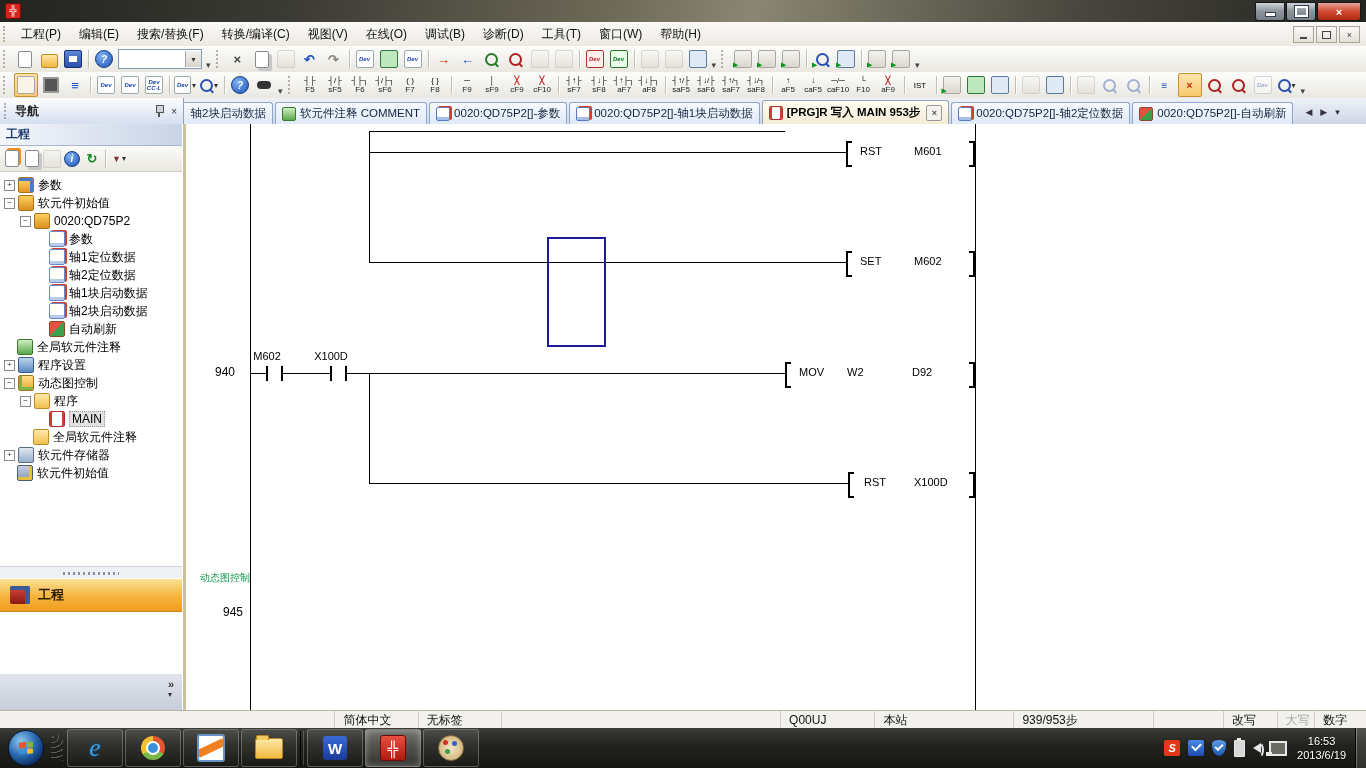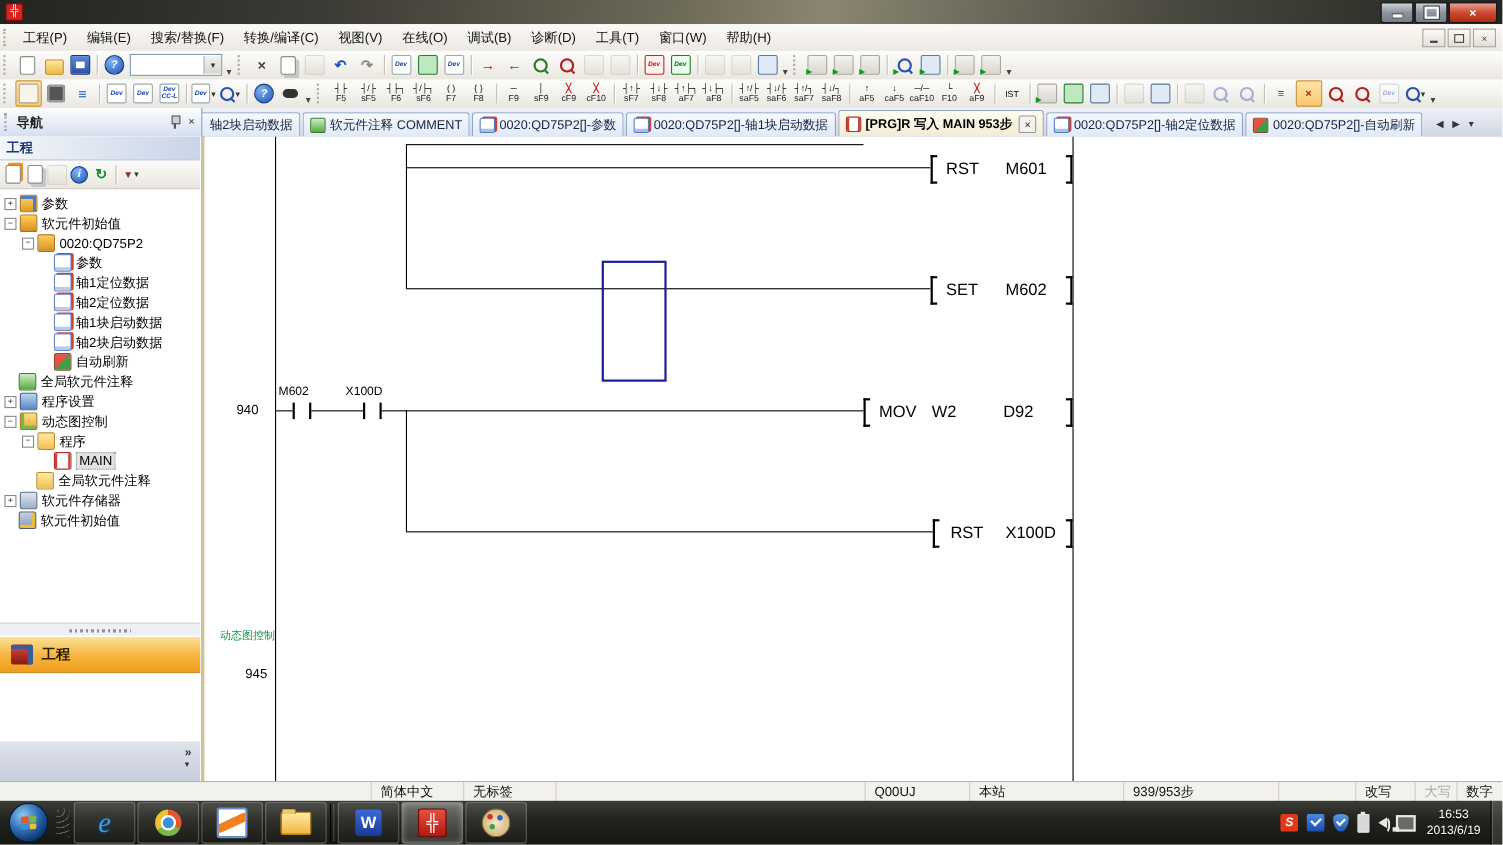--- a/index.html
+++ b/index.html
@@ -135,21 +135,21 @@
   #splitter{left:183px;top:124px;width:3px;height:586px;background:#cbc39b;}
   #editor{left:186px;top:124px;width:1180px;height:586px;background:#fff;overflow:hidden;}
   .hline{position:absolute;height:1px;background:#000;}
   .vline{position:absolute;width:1px;background:#000;}
   .stepnum{position:absolute;width:40px;text-align:right;font-size:12px;color:#000;}
   .clabel{position:absolute;width:60px;text-align:center;font-size:11px;color:#000;}
   .contact{position:absolute;width:13px;height:15px;border-left:2px solid #000;border-right:2px solid #000;background:#fff;}
   .brl,.brr{position:absolute;width:4px;height:22px;background:#fff;}
   .brl{border-left:2px solid #000;border-top:2px solid #000;border-bottom:2px solid #000;}
   .brr{border-right:2px solid #000;border-top:2px solid #000;border-bottom:2px solid #000;}
-  .itext{position:absolute;font-size:15px;color:#000;background:#fff;padding:0 2px;}
+  .itext{position:absolute;font-size:11px;color:#000;background:#fff;padding:0 2px;}
   .cursor{position:absolute;border:2px solid #1b1b9c;background:transparent;}
   .stmt{position:absolute;font-size:10px;color:#0a9648;}
   
   #statusbar{left:0;top:710px;width:1366px;height:18px;background:#f2f1ee;border-top:1px solid #b8b5ab;
     display:flex;font-size:12px;color:#111;align-items:center;}
   .seg{height:18px;display:flex;align-items:center;padding-left:8px;box-sizing:border-box;border-left:1px solid #cfccc2;}
   .seg.first{border-left:none;}
   .seg.grayed{color:#a8a8a8;}
   
   #taskbar{left:0;top:728px;width:1366px;height:40px;
@@ -811,21 +811,21 @@
   <div class="seg" style="width:141px">
       <span>939/953步</span>
     </div>
   <div class="seg" style="width:70px"></div>
   <div class="seg" style="width:54px">
       <span>改写</span>
     </div>
   <div class="seg grayed" style="width:38px">
       <span>大写</span>
     </div>
-  <div class="seg" style="width:42px">
+  <div class="seg" style="width:52px">
       <span>数字</span>
     </div>
 </div>
 
 <div id="taskbar" class="abs">
   <div id="orb">
       <div class="flag">
         <i></i>
         <i></i>
         <i></i>

